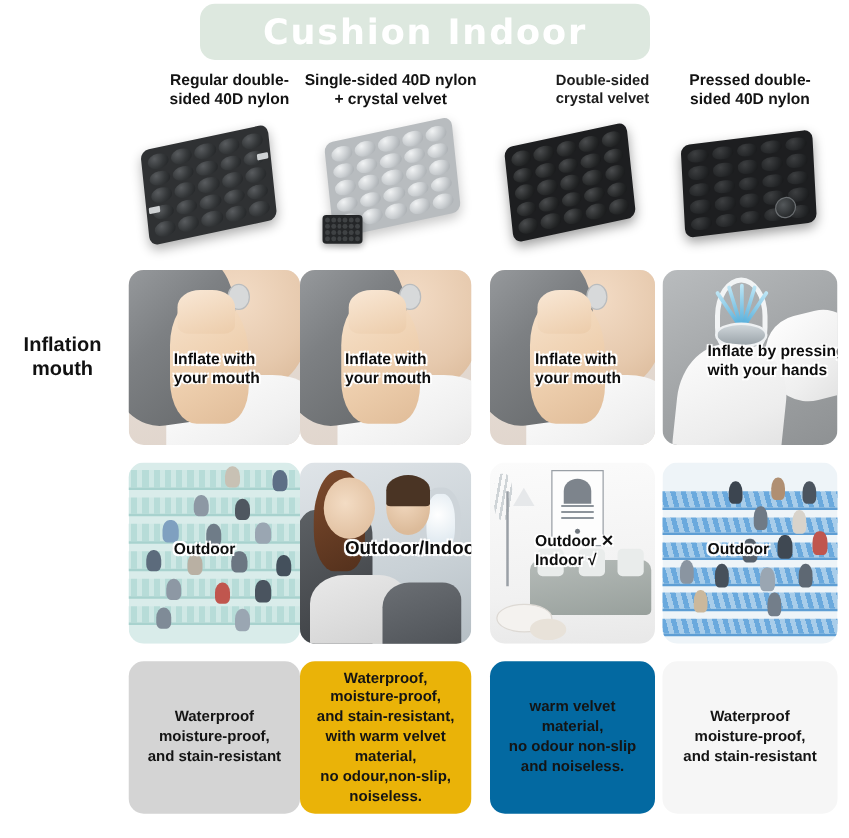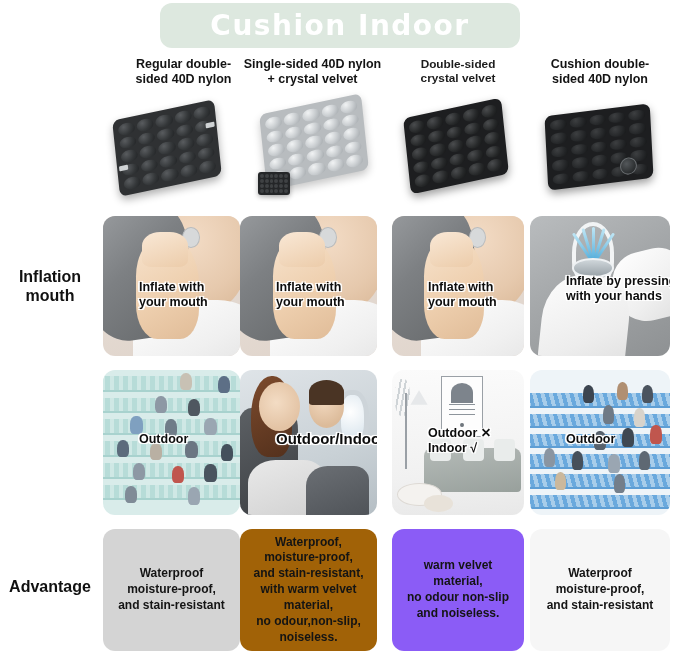--- a/index.html
+++ b/index.html
@@ -360,23 +360,23 @@
 <div id="page">
 
   <div class="title-banner">
     <div class="title-text">Cushion Indoor</div>
   </div>
 
   <div class="col-header" style="left: 115px; width: 137px; white-space: pre-line;">Regular double-
 sided 40D nylon</div>
   <div class="col-header" style="left: 240px; width: 145px; white-space: pre-line;">Single-sided 40D nylon
 + crystal velvet</div>
-  <div class="col-header light" style="left: 392px; width: 132px; white-space: pre-line;">Double-sided
+  <div class="col-header light" style="left: 416px; width: 132px; white-space: pre-line;">Double-sided
 crystal velvet</div>
-  <div class="col-header" style="left: 530px; width: 140px; white-space: pre-line;">Cushion double-
+  <div class="col-header" style="left: 530px; width: 140px; white-space: pre-line;">Pressed double-
 sided 40D nylon</div>
 
   <div class="prod-cell" style="left:103px;width:137px;">
     <div class="cushion dark" style="left:12px;top:14px;width:104px;height:76px;">
       <div class="bubbles">
           <i></i>
           <i></i>
           <i></i>
           <i></i>
           <i></i>
@@ -664,37 +664,36 @@
       <span class="person" style="left:10%;top:54%;background:#8a95a1;"></span>
       <span class="person" style="left:30%;top:56%;background:#46505b;"></span>
       <span class="person" style="left:56%;top:58%;background:#9aa6b2;"></span>
       <span class="person" style="left:78%;top:56%;background:#5e6873;"></span>
       <span class="person" style="left:18%;top:70%;background:#cbb89c;"></span>
       <span class="person" style="left:60%;top:72%;background:#737e8a;"></span>
     </div>
     <div class="photo-label" style="top: 62px; white-space: pre-line;">Outdoor</div>
   </div>
 
-  <div class="row-label" style="top: 578px; white-space: pre-line;">Advantage</div>
 
   <div class="adv-box" style="left:103px;width:137px;background:#d4d4d4;">
     <div class="adv-text" style="white-space: pre-line;">Waterproof
 moisture-proof,
 and stain-resistant</div>
   </div>
-  <div class="adv-box" style="left:240px;width:137px;background:#a16207;">
+  <div class="adv-box" style="left:240px;width:137px;background:#eab308;">
     <div class="adv-text" style="white-space: pre-line;">Waterproof,
 moisture-proof,
 and stain-resistant,
 with warm velvet
 material,
 no odour,non-slip,
 noiseless.</div>
   </div>
-  <div class="adv-box" style="left:392px;width:132px;background:#8b5cf6;">
+  <div class="adv-box" style="left:392px;width:132px;background:#0369a1;">
     <div class="adv-text" style="white-space: pre-line;">warm velvet material,
 no odour non-slip
 and noiseless.</div>
   </div>
   <div class="adv-box" style="left:530px;width:140px;background:#f6f6f6;">
     <div class="adv-text" style="white-space: pre-line;">Waterproof
 moisture-proof,
 and stain-resistant</div>
   </div>
 

